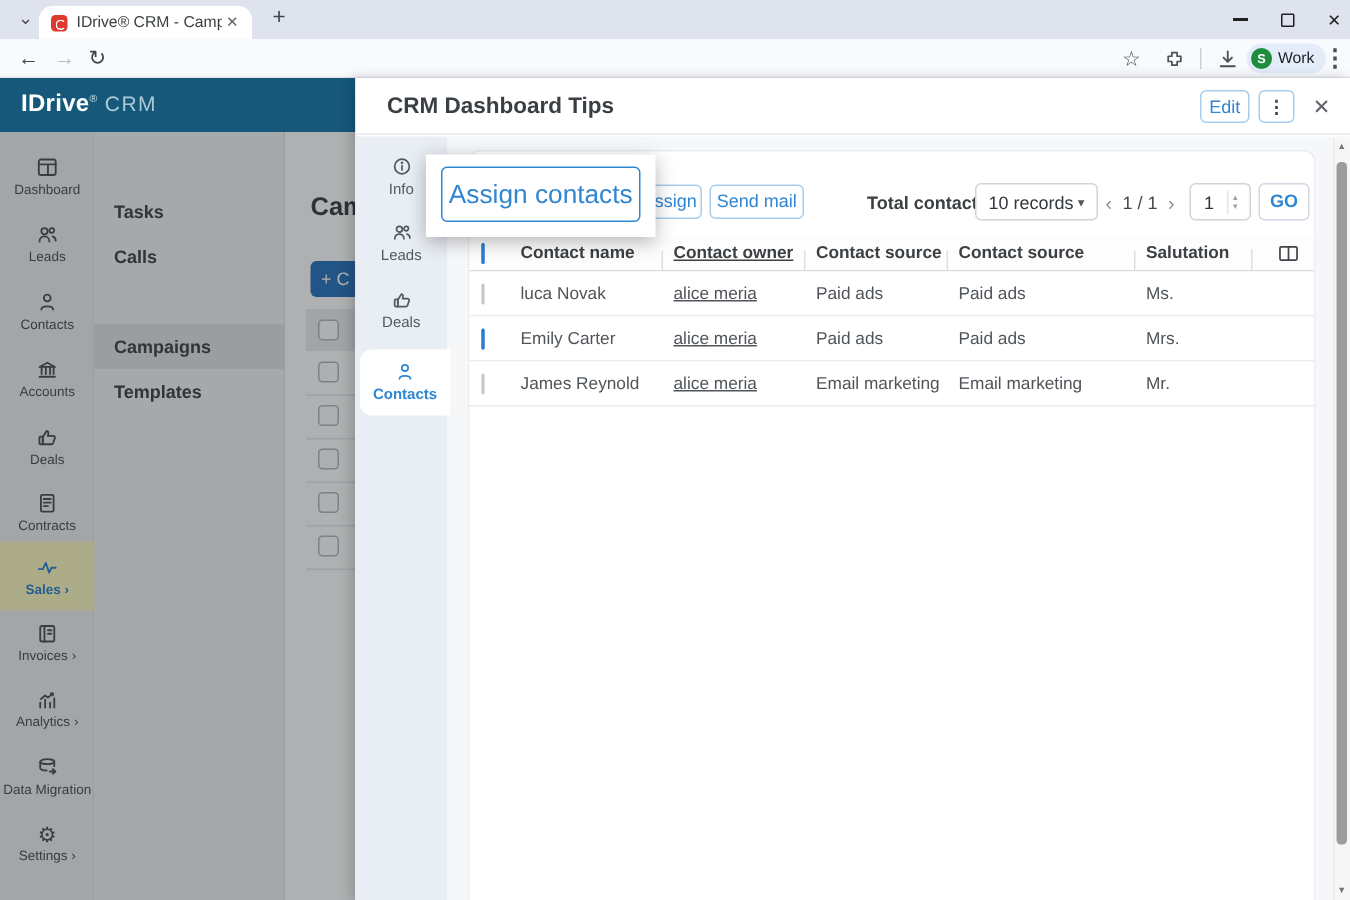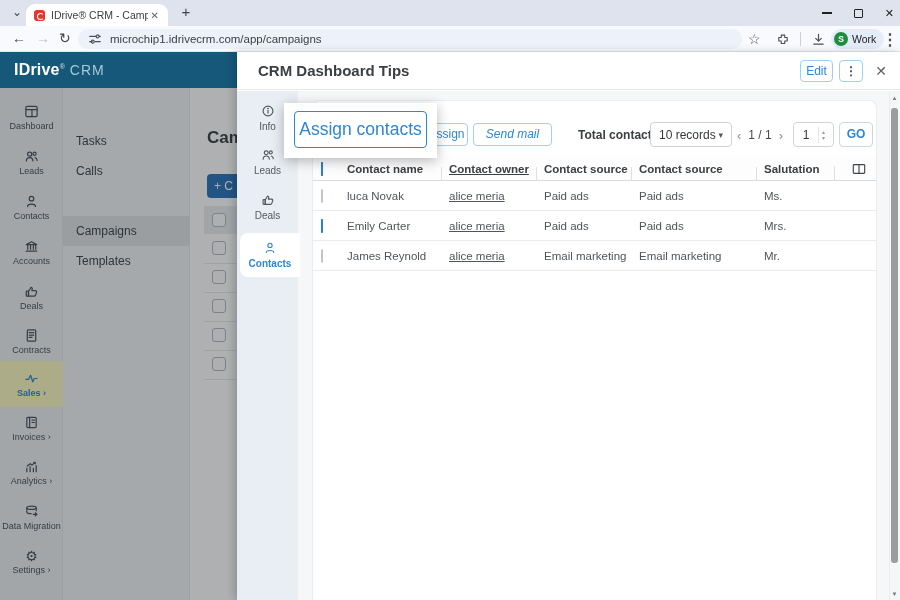--- a/index.html
+++ b/index.html
@@ -44,21 +44,21 @@
   .logo-product { color:#a9c8d6; font-size:14px; margin-left:5px; letter-spacing:1px; }
 
   .icon-rail { position:absolute; left:0; top:36px; width:63px; height:512px; background:#eef0f3; border-right:1px solid #e2e5e8; }
   .rail-item { position:absolute; left:0; width:63px; height:42px; display:flex; flex-direction:column; align-items:center; justify-content:center; gap:2px; color:#49525a; }
   .rail-item .lbl { font-size:9px; color:#4a5259; white-space:nowrap; }
   .rail-item.active { background:#fef9c3; color:#2f86d2; height:46px; }
   .rail-item.active .lbl { color:#2f86d2; font-weight:bold; }
   .rail-gear { font-size:14px; line-height:14px; }
 
   .submenu { position:absolute; left:63px; top:36px; width:127px; height:512px; background:#f3f4f6; border-right:1px solid #e3e5e8; }
-  .submenu-item { position:absolute; left:0; width:127px; height:30px; line-height:30px; padding-left:13px; font-size:12px; font-weight:normal; color:#3f454b; }
+  .submenu-item { position:absolute; left:0; width:127px; height:30px; line-height:30px; padding-left:13px; font-size:12px; font-weight:bold; color:#3f454b; }
   .submenu-item.active { background:#e2e4e7; }
 
   .bg-page { position:absolute; left:190px; top:36px; width:47px; height:512px; background:#fff; overflow:hidden; }
   .bg-title { position:absolute; left:17px; top:40px; font-size:17px; font-weight:bold; color:#3c4043; white-space:nowrap; }
   .bg-create { position:absolute; left:17px; top:86px; width:34px; height:24px; background:#2b76bd; border-radius:4px; color:#fff; font-size:12px; line-height:24px; padding-left:7px; white-space:nowrap; }
   .bg-headband { position:absolute; left:14px; top:118px; width:33px; height:28px; background:#eceff1; }
   .cbsm { position:absolute; left:22px; width:14px; height:14px; border:1.4px solid #b3b9bf; border-radius:3px; background:#fdfdfd; }
   .bg-rowline { position:absolute; left:14px; width:33px; height:1px; background:#e8eaec; }
 
   .dim { position:absolute; left:0; top:36px; width:237px; height:512px; background:rgba(18,22,26,.34); }
@@ -74,21 +74,21 @@
 
   .modal-body { position:absolute; left:0; top:39px; width:663px; height:509px; background:#f6f7f9; }
   .tab-rail { position:absolute; left:0; top:0; width:61px; height:509px; background:#e9eef4; }
   .vtab { position:absolute; left:2px; width:57px; height:40px; display:flex; flex-direction:column; align-items:center; justify-content:center; gap:3px; color:#4f5a63; }
   .vtab .lbl { font-size:10px; }
   .vtab.active { left:3px; width:60px; height:44px; background:#fff; border-radius:8px 0 0 8px; color:#2f86d2; }
   .vtab.active .lbl { font-weight:bold; }
 
   .card { position:absolute; left:75px; top:9px; width:565px; height:500px; background:#fff; border:1px solid #eaecef; border-bottom:none; border-radius:8px 8px 0 0; }
   .assign-btn { position:absolute; left:112px; top:22px; width:43px; height:23px; line-height:21px; }
-  .sendmail-btn { position:absolute; left:160px; top:22px; width:79px; height:23px; line-height:21px;font-style:italic; }
+  .sendmail-btn { position:absolute; left:160px; top:22px; width:63px; height:23px; line-height:21px; }
   .total-text { position:absolute; left:265px; top:23px; height:22px; line-height:22px; font-size:12px; font-weight:bold; color:#3c4043; }
   .records-dd { position:absolute; left:337px; top:21px; width:82px; height:25px; border:1px solid #cfd4d9; border-radius:4px; display:flex; align-items:center; justify-content:space-between; padding:0 8px; font-size:12px; color:#33383d; background:#fff; }
   .records-dd .caret { font-size:9px; color:#55595d; }
   .pager { position:absolute; left:424px; top:23px; height:22px; display:flex; align-items:center; gap:7px; font-size:12px; color:#44494e; }
   .pager .chev { color:#8a9096; font-size:13px; }
   .page-input { position:absolute; left:480px; top:21px; width:41px; height:25px; border:1px solid #cfd4d9; border-radius:4px; display:flex; align-items:center; background:#fff; }
   .page-input input { width:24px; border:none; outline:none; font-size:12px; color:#33383d; text-align:center; font-family:inherit; background:transparent; }
   .spinner { display:flex; flex-direction:column; font-size:6px; color:#9aa0a6; line-height:6px; border-left:1px solid #e3e6e9; padding:2px 3px; }
   .go-btn { position:absolute; left:526px; top:21px; width:34px; height:25px; line-height:23px; border-color:#cfd8e2; font-weight:bold; }
 
@@ -128,28 +128,20 @@
       <span class="win-min"></span>
       <span class="win-max"></span>
       <span class="win-close">✕</span>
     </div>
   </div>
 
   <div class="toolbar">
     <span class="navbtn" style="left:12px">←</span>
     <span class="navbtn" style="left:36px;color:#b9bcc0">→</span>
     <span class="navbtn" style="left:59px">↻</span>
-    <div class="urlbar">
-      <svg class="ic" width="14" height="14" viewBox="0 0 16 16" color="#4a5055">
-          <path d="M2 5h7.2M12.8 5H14M2 11h2.8M8.2 11H14"></path>
-          <circle cx="11" cy="5" r="1.7"></circle>
-          <circle cx="5.4" cy="11" r="1.7"></circle>
-        </svg>
-      <span class="url-text">microchip1.idrivecrm.com/app/campaigns</span>
-    </div>
     <div class="tb-right" style="left:748px">
         <span style="font-size:14px">☆</span>
       </div>
     <div class="tb-right" style="left:776px">
       <svg class="ic" width="14" height="14" viewBox="0 0 16 16">
           <path d="M6 3.5h4v2.8h2.8v4H10v2.8H6v-2.8H3.2v-4H6z"></path>
         </svg>
     </div>
     <div class="tb-right" style="left:800px">
         <span class="vdivider"></span>

